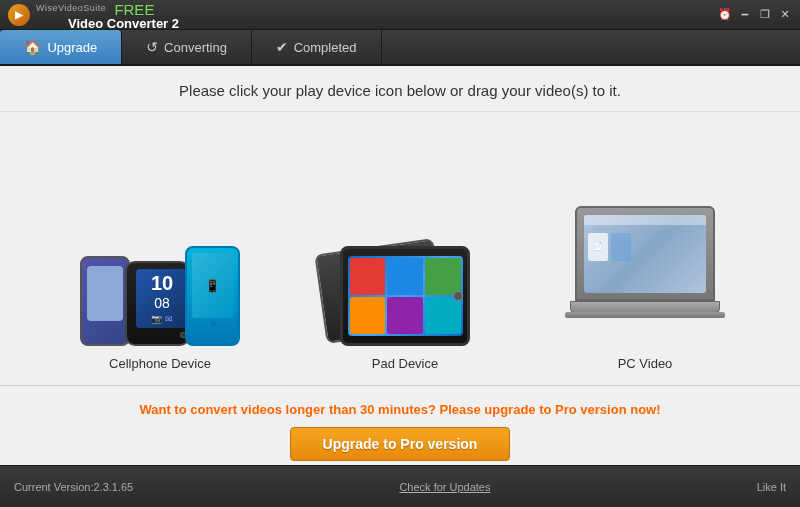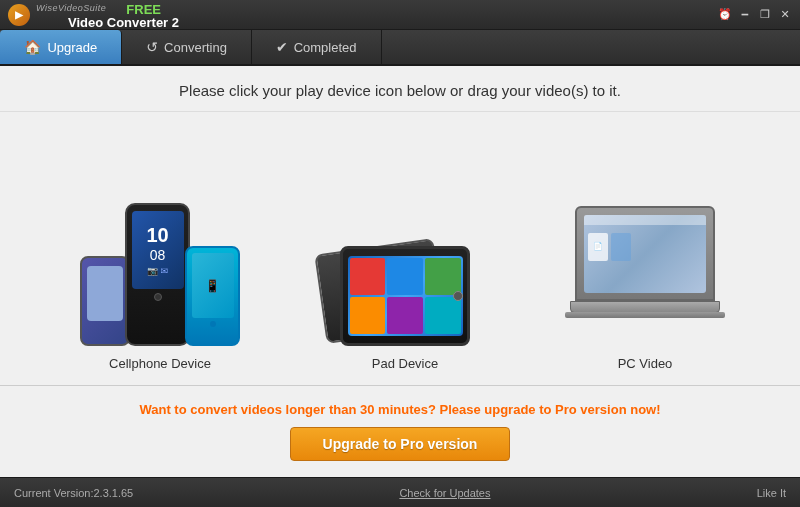--- a/index.html
+++ b/index.html
@@ -46,33 +46,32 @@
     }
     .app-name-block {
       display: flex;
       flex-direction: column;
       line-height: 1;
     }
     .app-name-top {
       font-size: 9px;
       color: #aaa;
       letter-spacing: 0.5px;
-      font-style: italic;
     }
     .app-name-bottom {
       font-size: 13px;
       color: white;
       font-weight: bold;
       margin-left: 32px;
     }
     .free-badge {
-      font-size: 13px;
+      font-size: 15px;
       color: #7ddc57;
-      font-weight: bold;
-      margin-left: 16px;
+      font-weight: normal;
+      margin-left: 4px;
       align-self: flex-start;
       margin-top: 2px;
     }
     .title-bar-controls {
       display: flex;
       align-items: center;
       gap: 6px;
     }
     .title-btn {
       width: 14px;
@@ -181,30 +180,30 @@
       content: '';
       display: block;
       width: 36px;
       height: 55px;
       background: #8ea8d8;
       border-radius: 4px;
       margin: 8px auto 0;
     }
     .phone-main {
       width: 65px;
-      height: 143px;
+      height: 85px;
       background: linear-gradient(180deg, #222 0%, #111 100%);
       border-radius: 10px;
       position: absolute;
       left: 45px;
       bottom: 0;
       border: 2px solid #444;
       display: flex;
       flex-direction: column;
-      align-items: center;
+      align-items: flex-end;
       padding: 6px 0;
     }
     .phone-screen {
       width: 52px;
       height: 78px;
       background: linear-gradient(135deg, #2c5f8a 0%, #1a3a5c 50%, #2c5f8a 100%);
       border-radius: 4px;
       overflow: hidden;
       font-size: 22px;
       display: flex;
@@ -371,21 +370,21 @@
       padding: 8px 32px;
       color: white;
       font-size: 14px;
       font-weight: bold;
       cursor: pointer;
       text-shadow: 0 1px 1px rgba(0,0,0,0.3);
     }
 
     
     .status-bar {
-      height: 30px;
+      height: 42px;
       background: linear-gradient(to bottom, #3a3a3a, #2a2a2a);
       display: flex;
       align-items: center;
       justify-content: space-between;
       padding: 0 14px;
       border-top: 1px solid #1a1a1a;
       position: absolute;
       bottom: 0;
       left: 0;
       right: 0;

